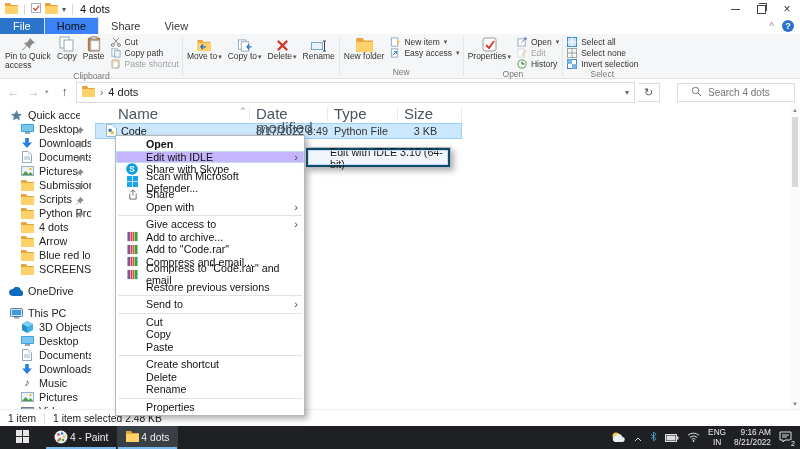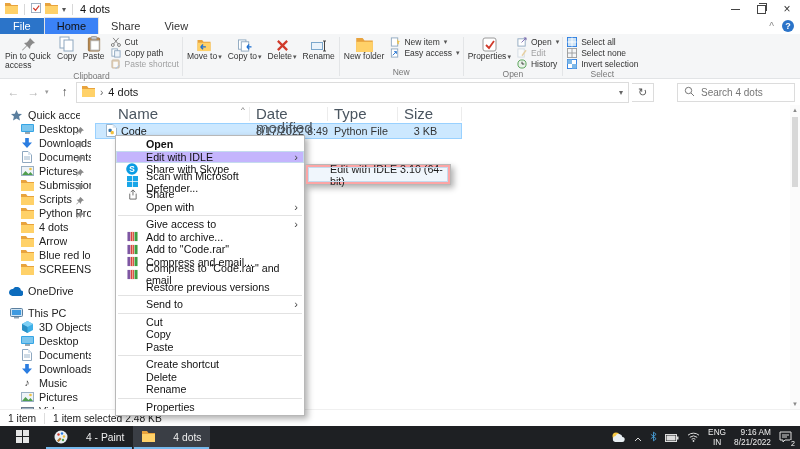--- a/index.html
+++ b/index.html
@@ -45,21 +45,21 @@
 
   
   .addr{height:26px;display:flex;align-items:center;padding:0 5px;gap:3px;background:#fff}
   .nav-ic{width:17px;text-align:center;font-size:12px;color:#444}
   .nav-ic.gray{color:#b5b5b5}
   .nav-dd{font-size:7px;color:#999;width:8px}
   .crumb{flex:1;height:19px;border:1px solid #dcdcdc;display:flex;align-items:center;padding:0 5px;gap:5px;background:#fff}
   .crumb-sep{color:#666;font-size:10px}
   .crumb .dd{margin-left:auto;font-size:8px;color:#666}
   .refresh-btn{width:22px;height:19px;border:1px solid #dcdcdc;border-left:none;display:flex;align-items:center;justify-content:center;color:#555;font-size:11px;box-sizing:border-box}
-  .search{width:118px;height:19px;border:1px solid #dcdcdc;display:flex;align-items:center;padding:0 6px;gap:4px;margin-left:20px;box-sizing:border-box}
+  .search{width:118px;height:19px;border:1px solid #dcdcdc;display:flex;align-items:center;padding:0 13px;gap:4px;margin-left:14px;box-sizing:border-box}
   .search input{border:none;outline:none;flex:1;width:70px;font-size:10px;color:#444;font-family:"Liberation Sans",sans-serif;background:transparent}
   .search input::placeholder{color:#757575}
 
   
   .main{height:304px;display:flex;position:relative;background:#fff}
   .sidebar{width:95px;position:relative;padding-top:3px;box-sizing:border-box;overflow:hidden}
   .side-item{height:14px;display:flex;align-items:center;gap:5px;padding-left:20px;position:relative;white-space:nowrap;overflow:hidden;color:#222;font-size:10.8px}
   .side-item.section{padding-left:9px;font-size:10.8px}
   .side-gap{height:8px}
   .si-ic{width:14px;display:flex;justify-content:center;flex-shrink:0}
@@ -82,31 +82,31 @@
   .fcell.meta{color:#333}
 
   
   .ctx{position:absolute;left:115px;top:135px;width:190px;background:#fff;border:1px solid #b8b8b8;box-shadow:3px 3px 6px rgba(0,0,0,.3);padding:2px 0;z-index:10;box-sizing:border-box}
   .mi{height:12.5px;display:flex;align-items:center;position:relative;padding-left:30px;padding-right:14px;font-size:10.7px;color:#111}
   .mi.bold{font-weight:bold}
   .mi.hl{background:#c4b5fd;outline:1px solid #c4dbee;outline-offset:-1px}
   .mic{position:absolute;left:8px;width:16px;height:12px;display:flex;align-items:center;justify-content:center}
   .mi .arrow{position:absolute;right:6px;color:#444;font-size:11px}
   .msep{height:1px;background:#e2e2e2;margin:2px 2px}
-  .smenu{position:absolute;left:305px;top:164px;width:146px;background:#fca5a5;border:1px solid #b8b8b8;box-shadow:3px 3px 6px rgba(0,0,0,.3);padding:2px;z-index:11;box-sizing:border-box}
+  .smenu{position:absolute;left:305px;top:147px;width:146px;background:#0c4a6e;border:1px solid #b8b8b8;box-shadow:3px 3px 6px rgba(0,0,0,.3);padding:2px;z-index:11;box-sizing:border-box}
   .smi{height:15px;display:flex;align-items:center;padding-left:22px;font-size:10.7px;background:#f0f6fc;outline:1px solid #c4dbee;outline-offset:-1px}
 
   
   .statusbar{height:16px;display:flex;align-items:center;padding:0 8px;font-size:10.3px;color:#222;border-top:1px solid #f0f0f0;gap:8px}
   .st-sep{width:1px;height:11px;background:#ddd}
 
   
   .taskbar{height:23px;background:#1e2023;display:flex;align-items:stretch;color:#e8e8e8}
   .tstart{width:45px;display:flex;align-items:center;justify-content:center}
-  .tapp{display:flex;align-items:center;gap:18px;padding:0 9px;position:relative;font-size:10.3px;color:#eee}
+  .tapp{display:flex;align-items:center;gap:2px;padding:0 9px;position:relative;font-size:10.3px;color:#eee}
   .tapp .ul{position:absolute;bottom:0;left:1px;right:1px;height:2px;background:#76b9ed}
   .tapp.active{background:#3a3e45}
   .tray{margin-left:auto;display:flex;align-items:center;gap:8px;padding-right:8px}
   .tray-two{display:flex;flex-direction:column;line-height:1.2;font-size:8.3px;text-align:center;color:#f0f0f0}
   .tray-two.right{text-align:right}
   .notif{position:relative;display:flex;align-items:center}
   .badge{position:absolute;right:-4px;bottom:-2px;background:#1e2023;color:#fff;font-size:7px;padding:0 1px}
 </style>
 </head>
 <body>

